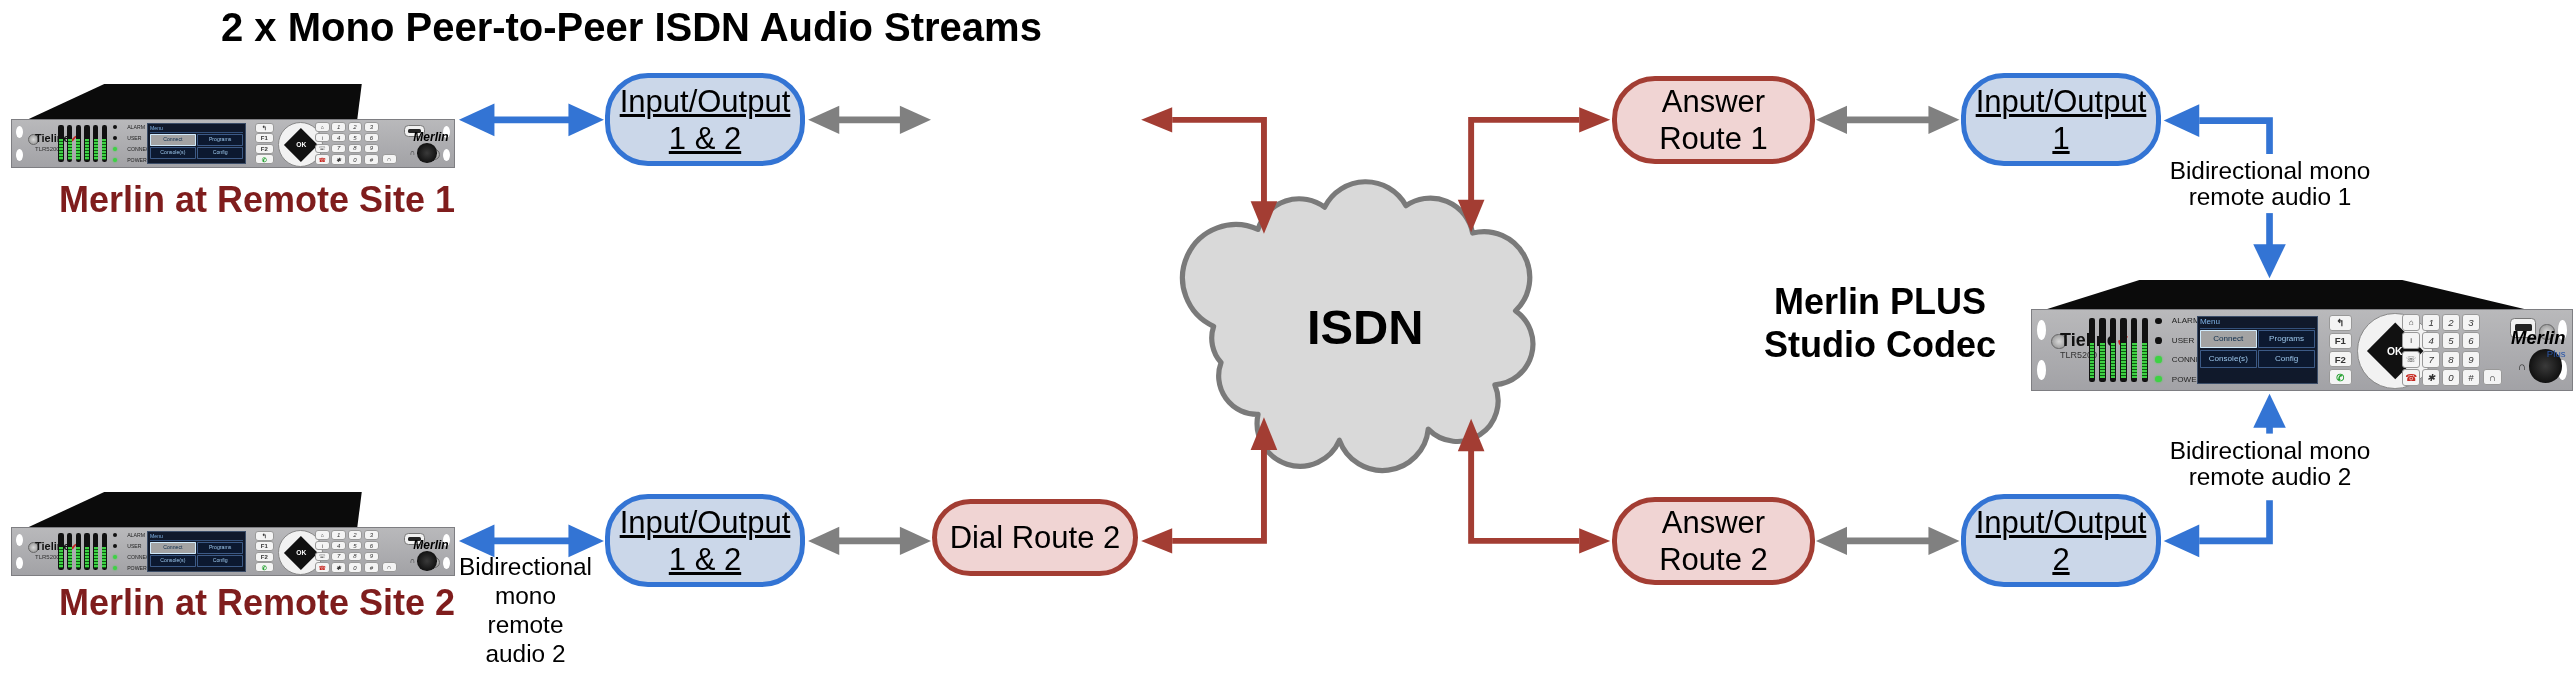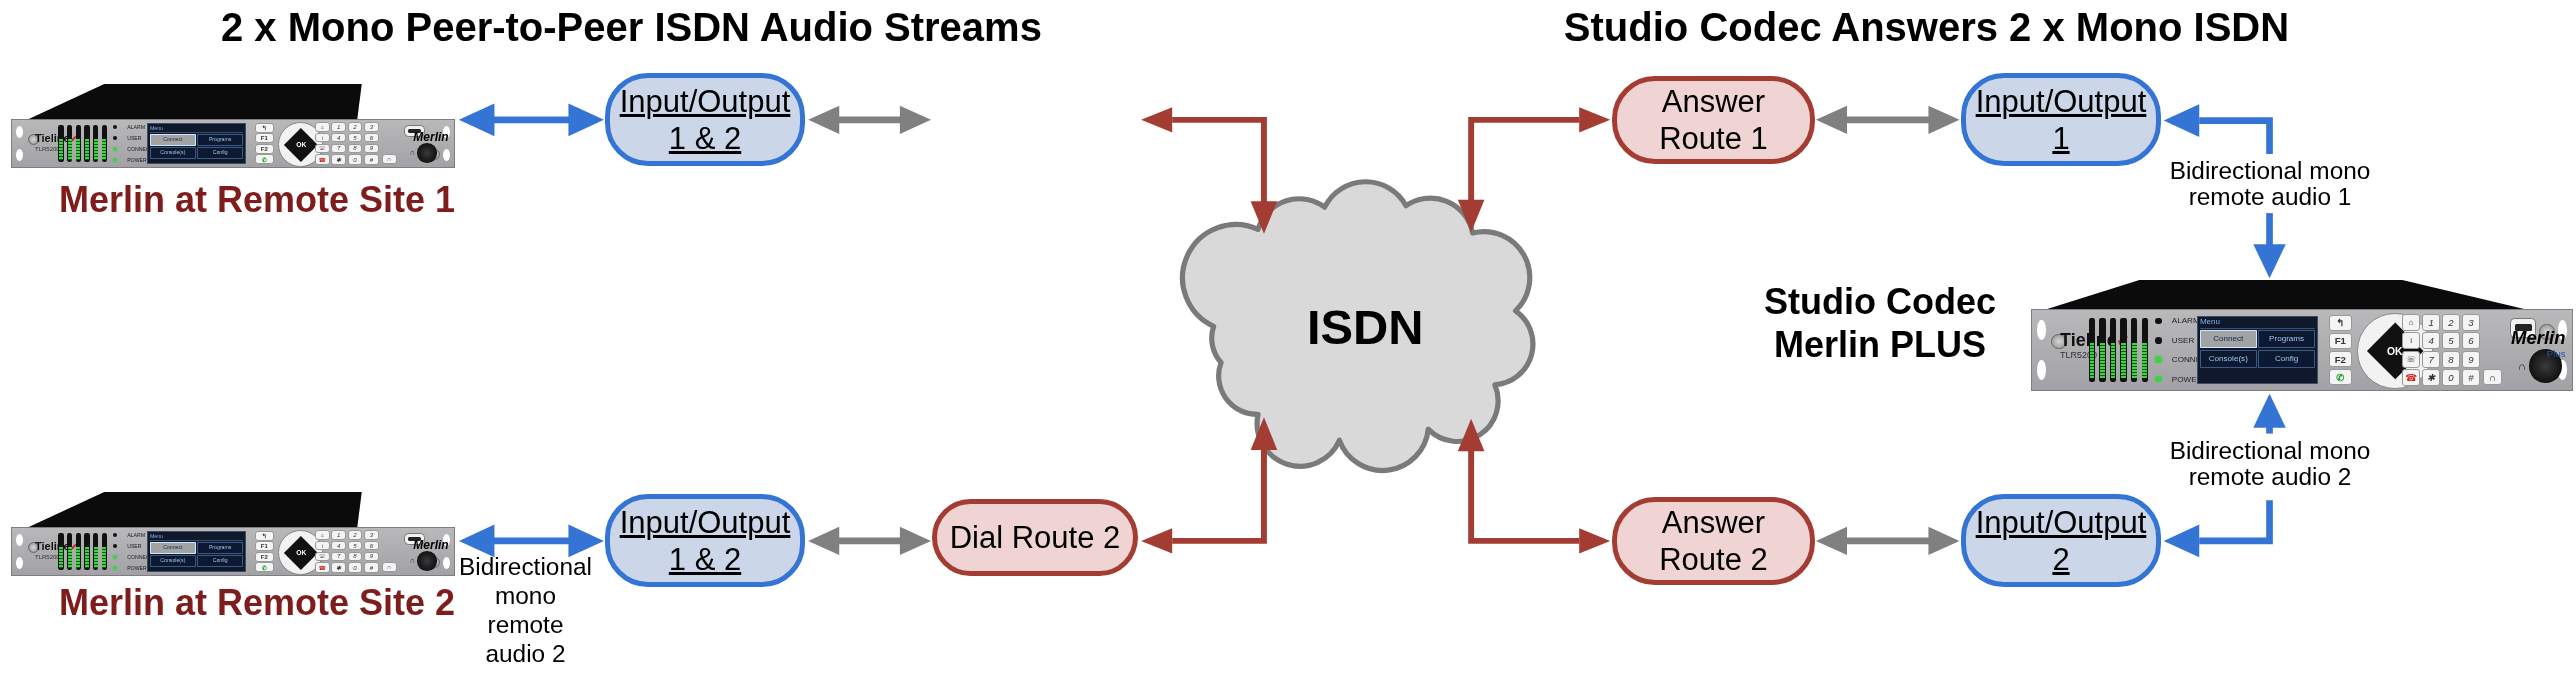--- a/index.html
+++ b/index.html
@@ -110,21 +110,20 @@
   .device-lg .wordmark .wm{font-size:18.5px;}
   .wordmark .wm-sub{display:block;font-size:6.7px;color:#2a56a8;margin-top:1.5px;}
   .device-lg .wordmark .wm-sub{font-size:9.6px;}
 </style>
 </head>
 <body>
 
 <div class="canvas">
 
   <div class="title" id="title-left">2 x Mono Peer-to-Peer ISDN Audio Streams</div>
-  <div class="title" id="title-right">Studio Codec Answers 2 x Mono ISDN</div>
 
   <svg class="layer" width="2576" height="680" viewBox="0 0 3481 919">
 
     <g>
       <path d="M 1640 441
                A 62 62 0 0 1 1700 310
                A 58 58 0 0 1 1790 280
                A 62 62 0 0 1 1900 278
                A 58 58 0 0 1 1990 315
                A 62 62 0 0 1 2048 420
@@ -424,22 +423,22 @@
         <span class="plug"></span>
       </div>
       <div class="wordmark">
         <span class="wm">Merlin</span>
       </div>
     </div>
     <div class="device-label" style="top:90px;">Merlin at Remote Site 2</div>
   </div>
 
   <div class="studio-label" style="left:1732px;top:280px;width:296px;">
+    <div>Merlin PLUS</div>
     <div>Studio Codec</div>
-    <div>Merlin PLUS</div>
   </div>
   <div class="device device-lg" style="left:2031px;top:280px;width:542px;height:111px;">
     <div class="device-top"></div>
     <div class="device-face">
       <span class="hole tl"></span>
       <span class="hole bl"></span>
       <span class="hole tr"></span>
       <span class="hole br"></span>
       <span class="screw l"></span>
       <span class="screw r"></span>

